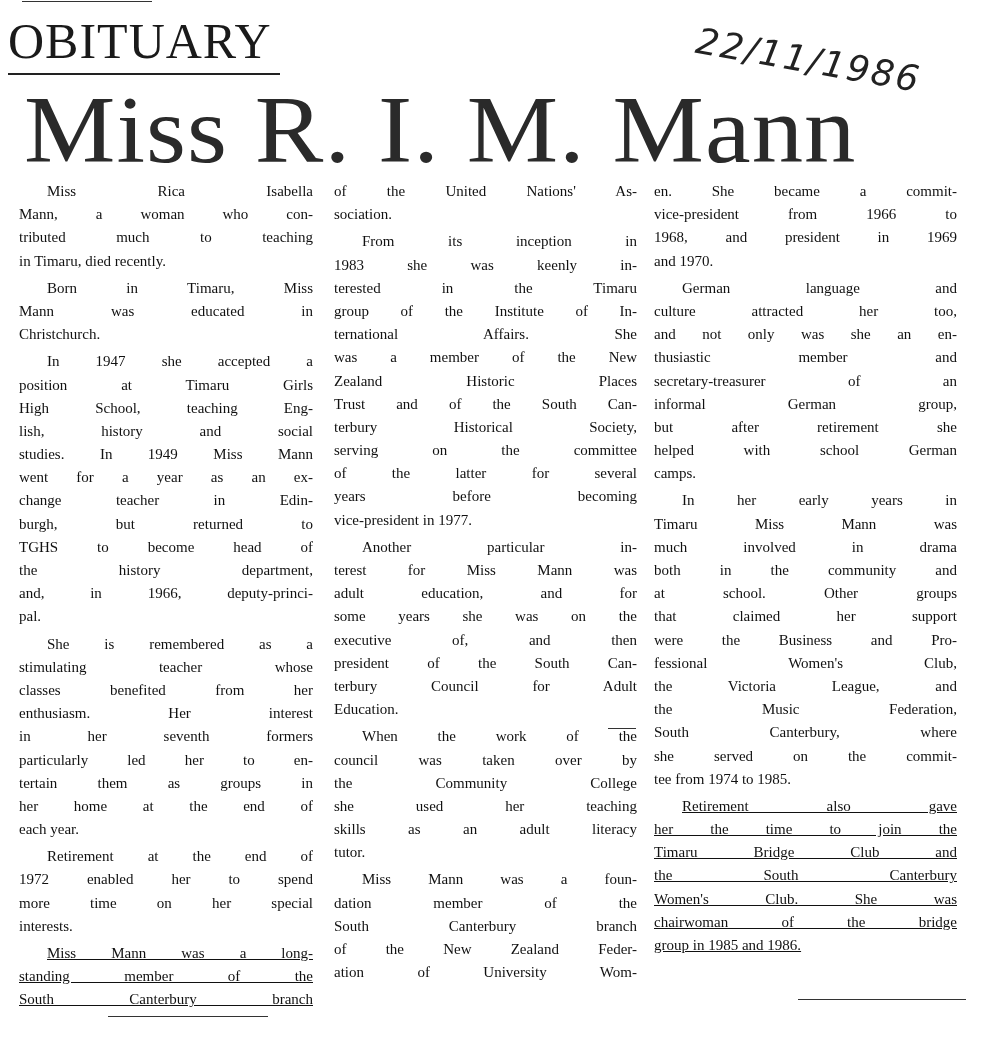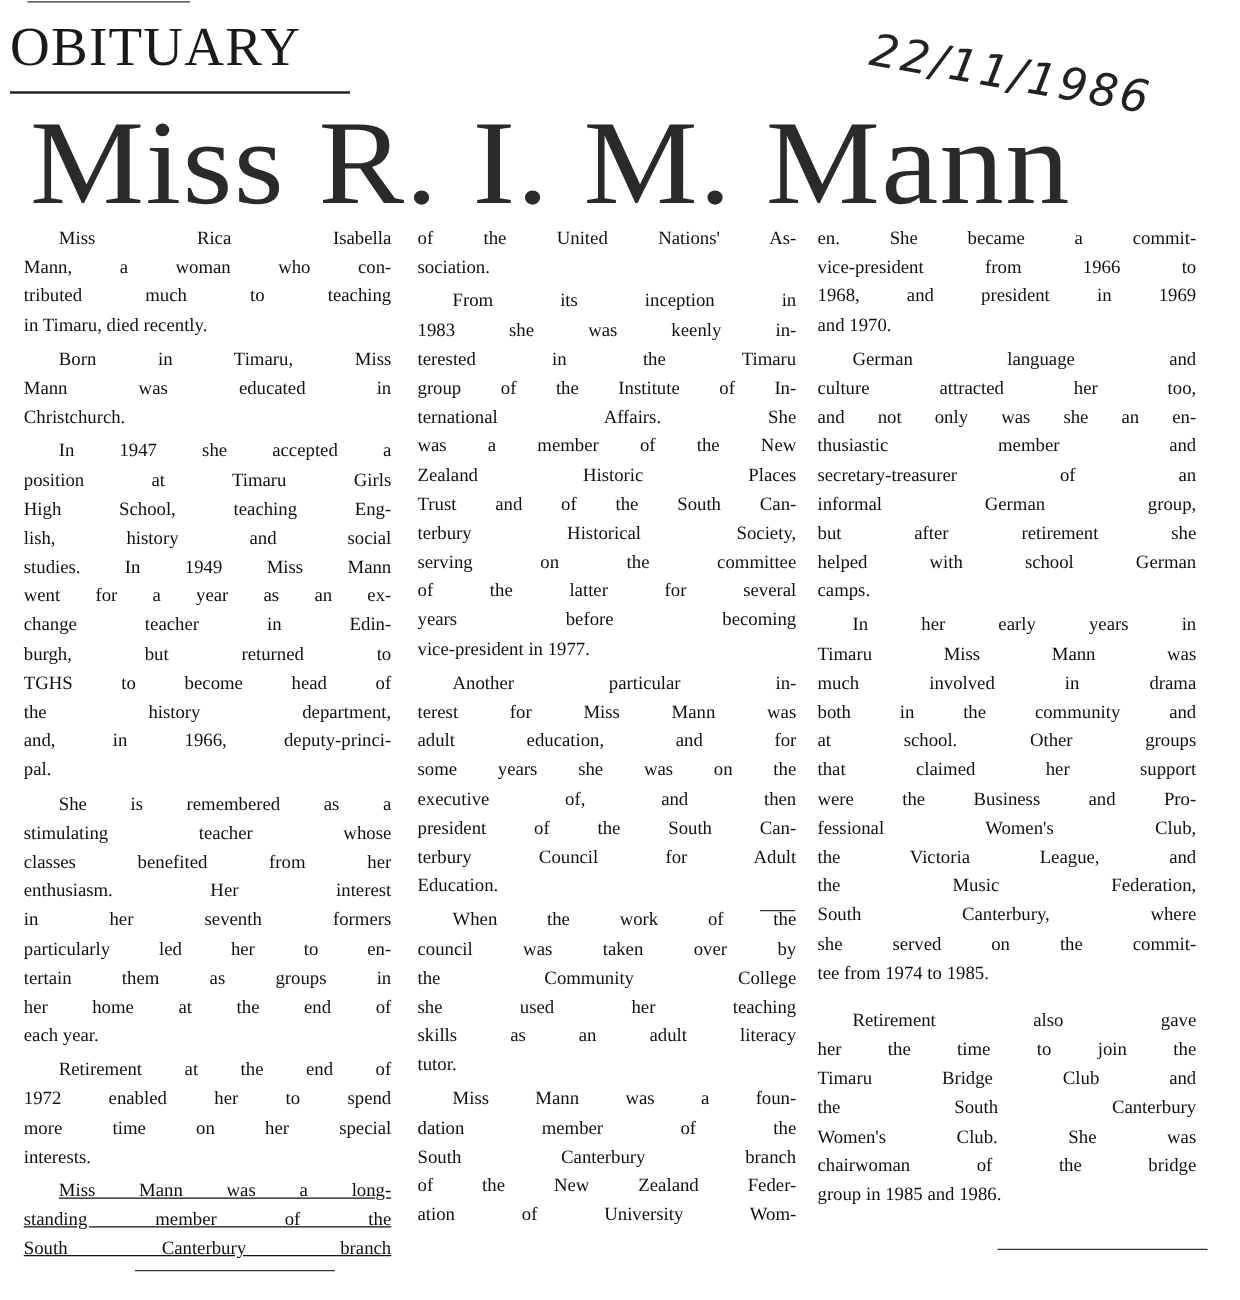--- a/index.html
+++ b/index.html
@@ -4,21 +4,21 @@
   <style>
     html, body { margin: 0; padding: 0; background: #ffffff; }
     body {
       width: 992px; height: 1040px; position: relative; overflow: hidden;
       font-family: "DejaVu Serif", "Liberation Serif", serif;
       color: #111111;
     }
     .top-rule { position: absolute; left: 22px; top: 1px; width: 130px; height: 1px; background: #333; }
     .kicker {
       position: absolute; left: 8px; top: 16px;
-      font-family: "Liberation Serif", serif; font-size: 44px; letter-spacing: 1px;
+      font-family: "Liberation Serif", serif; font-size: 50px; letter-spacing: 1px;
       color: #1a1a1a; line-height: 1;
     }
     .kicker-rule { position: absolute; left: 8px; top: 73px; width: 272px; height: 2px; background: #222; }
     .date {
       position: absolute; left: 700px; top: 20px;
       font-family: "DejaVu Sans", sans-serif; font-style: italic; font-size: 36px;
       color: #222; transform: rotate(10deg); transform-origin: left top; letter-spacing: 2px;
     }
     .headline {
       position: absolute; left: 24px; top: 82px;
@@ -171,21 +171,21 @@
       <span class="line">at school. Other groups</span>
       <span class="line">that claimed her support</span>
       <span class="line">were the Business and Pro-</span>
       <span class="line">fessional Women's Club,</span>
       <span class="line">the Victoria League, and</span>
       <span class="line">the Music Federation,</span>
       <span class="line">South Canterbury, where</span>
       <span class="line">she served on the commit-</span>
       <span class="line last">tee from 1974 to 1985.</span>
     </div>
-    <div style="margin-top: 15px;">
+    <div style="margin-top: 4px; text-decoration: underline;">
       <span class="line indent">Retirement also gave</span>
       <span class="line">her the time to join the</span>
       <span class="line">Timaru Bridge Club and</span>
       <span class="line">the South Canterbury</span>
       <span class="line">Women's Club. She was</span>
       <span class="line">chairwoman of the bridge</span>
       <span class="line last">group in 1985 and 1986.</span>
     </div>
   </div>
 

